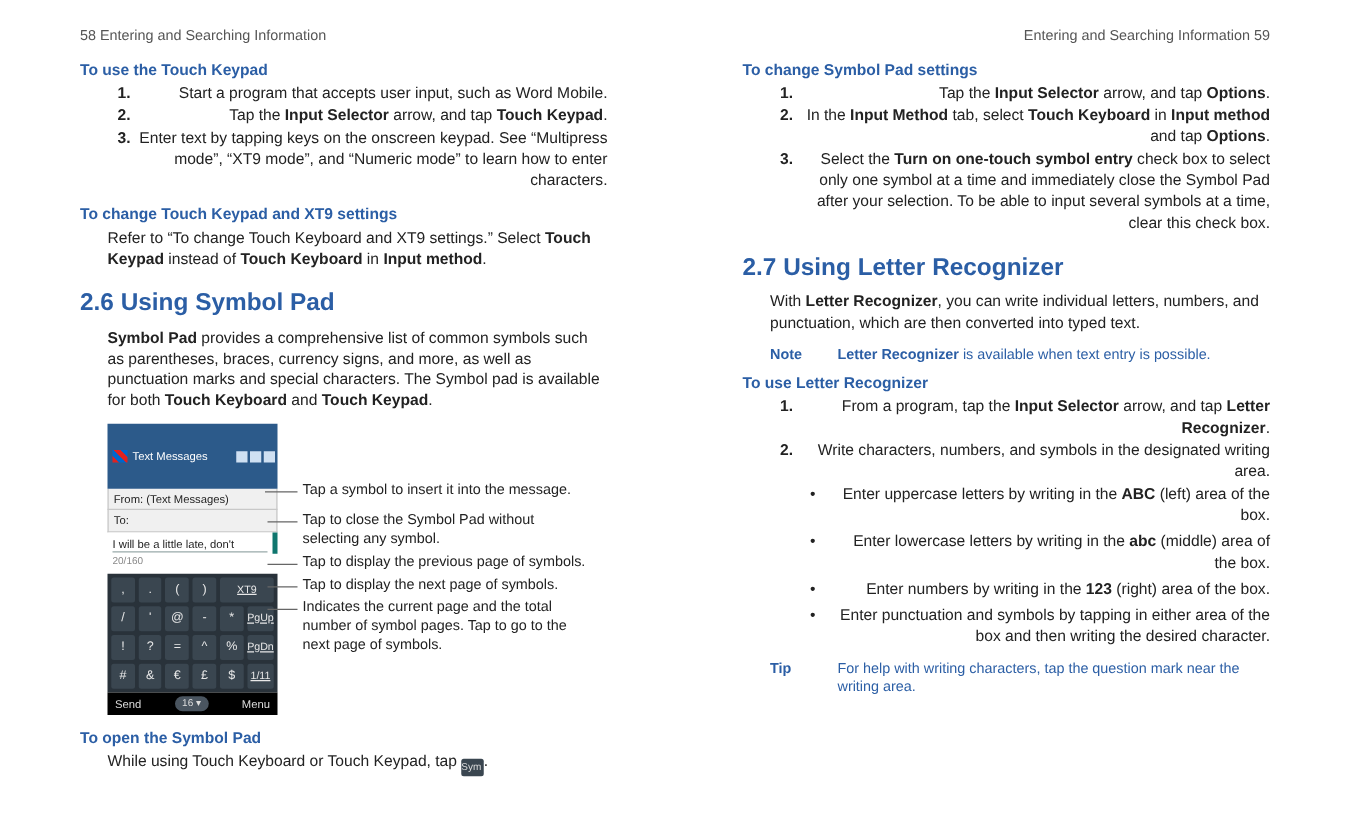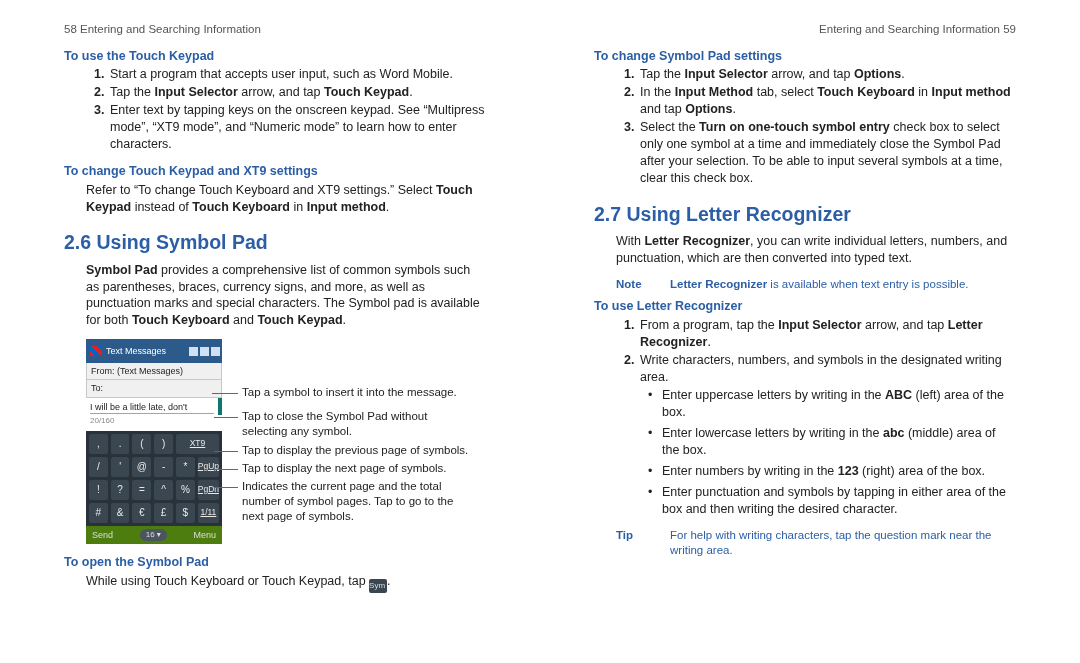--- a/index.html
+++ b/index.html
@@ -6,21 +6,21 @@
     body { width: 1080px; height: 663px; background: #fff; display: flex;
            font-family: "Myriad Pro", "Segoe UI", Arial, sans-serif;
            font-size: 12.5px; line-height: 1.35; color: #222; }
     .page { width: 540px; padding: 22px 54px 22px 64px; position: relative; }
     .page.right { padding: 22px 64px 22px 54px; }
     .header-left  { font-size: 11.5px; color: #555; margin-bottom: 10px; }
     .header-right { font-size: 11.5px; color: #555; margin-bottom: 10px; text-align: right; }
 
     .blue-head { color: #2b5ea5; font-weight: 700; font-size: 12.5px; margin-top: 2px; margin-bottom: 2px; }
     ol.steps { list-style: decimal; margin-left: 44px; margin-bottom: 10px; }
-    ol.steps > li { margin-bottom: 1px; padding-left: 2px; }
+    ol.steps > li { margin-bottom: 1px; padding-left: 2px; text-align: right; }
     ol.steps > li::marker { font-weight: 700; }
     p.body { margin-left: 22px; margin-bottom: 10px; }
     p.body2 { margin-left: 22px; margin-bottom: 10px; }
     strong { font-weight: 700; }
 
     .sec-title { color: #2b5ea5; font-weight: 700; font-size: 19.5px; margin: 14px 0 6px 0; }
 
     
     ul.bul { list-style: none; margin-left: 52px; margin-top: 2px; }
     ul.bul > li { position: relative; padding-left: 14px; margin-bottom: 4px; }
@@ -28,35 +28,35 @@
 
     
     .note-row { display: flex; gap: 16px; margin-left: 22px; color: #2b5ea5;
                 font-size: 11.5px; margin-top: 6px; margin-bottom: 6px; }
     .note-row .lab { font-weight: 700; flex: 0 0 38px; }
     .note-row .txt { flex: 1; font-weight: 400; }
 
     
     .figwrap { margin-left: 22px; margin-top: 6px; display: flex; }
     .phone { width: 136px; position: relative; font-family: Arial, sans-serif; }
-    .tbar { background: #2c5a8a; color: #fff; font-size: 9px; padding: 6px 4px;
+    .tbar { background: #2c5a8a; color: #fff; font-size: 9px; padding: 20px 4px;
             display: flex; align-items: center; gap: 4px; position: relative; }
     .tbar .flag { width: 12px; height: 10px; background: linear-gradient(45deg,#d22 25%, #06c 25% 50%, #d22 50% 75%, #06c 75%); display: inline-block; }
     .tbar .ricons { position: absolute; right: 2px; display: flex; gap: 2px; }
     .tbar .ic { width: 9px; height: 9px; background: #cfe0f2; }
     .meta { background: #f0f0f0; font-size: 9px; padding: 2px 4px; border: 1px solid #c8c8c8; border-top: none; }
     .typed { background: #fff; font-size: 9px; padding: 3px 4px 1px; border-right: 4px solid #0f766e; }
     .underln { display: inline-block; border-bottom: 1px solid #9aa; width: 100%; }
     .count { color: #888; font-size: 8px; padding: 1px 4px 4px; }
     .pad { background: #29323a; padding: 3px; display: grid;
            grid-template-columns: repeat(6, 1fr); gap: 3px; }
     .k { background: #3a4650; color: #e8e8e8; font-size: 10px; height: 20px;
          display: flex; align-items: center; justify-content: center; border-radius: 2px; }
     .k.sm { font-size: 8.5px; text-decoration: underline; }
-    .bbar { background: #4d7c0f; display: flex; justify-content: space-between;
+    .bbar { background: #000000; display: flex; justify-content: space-between;
             font-size: 9px; color: #ddd; padding: 3px 6px; align-items: center; }
     .pill { background: #4a5560; border-radius: 8px; padding: 1px 6px; font-size: 8px; }
 
     .callouts { flex: 1; position: relative; font-size: 11.5px; line-height: 1.3; }
     .co { position: absolute; }
     .co .line { position: absolute; height: 1px; background: #666; }
     .symicon { display: inline-block; width: 18px; height: 14px; background: #3a4650;
                color: #ddd; font-size: 8px; text-align: left; line-height: 14px;
                vertical-align: -3px; border-radius: 2px; }
   </style>

